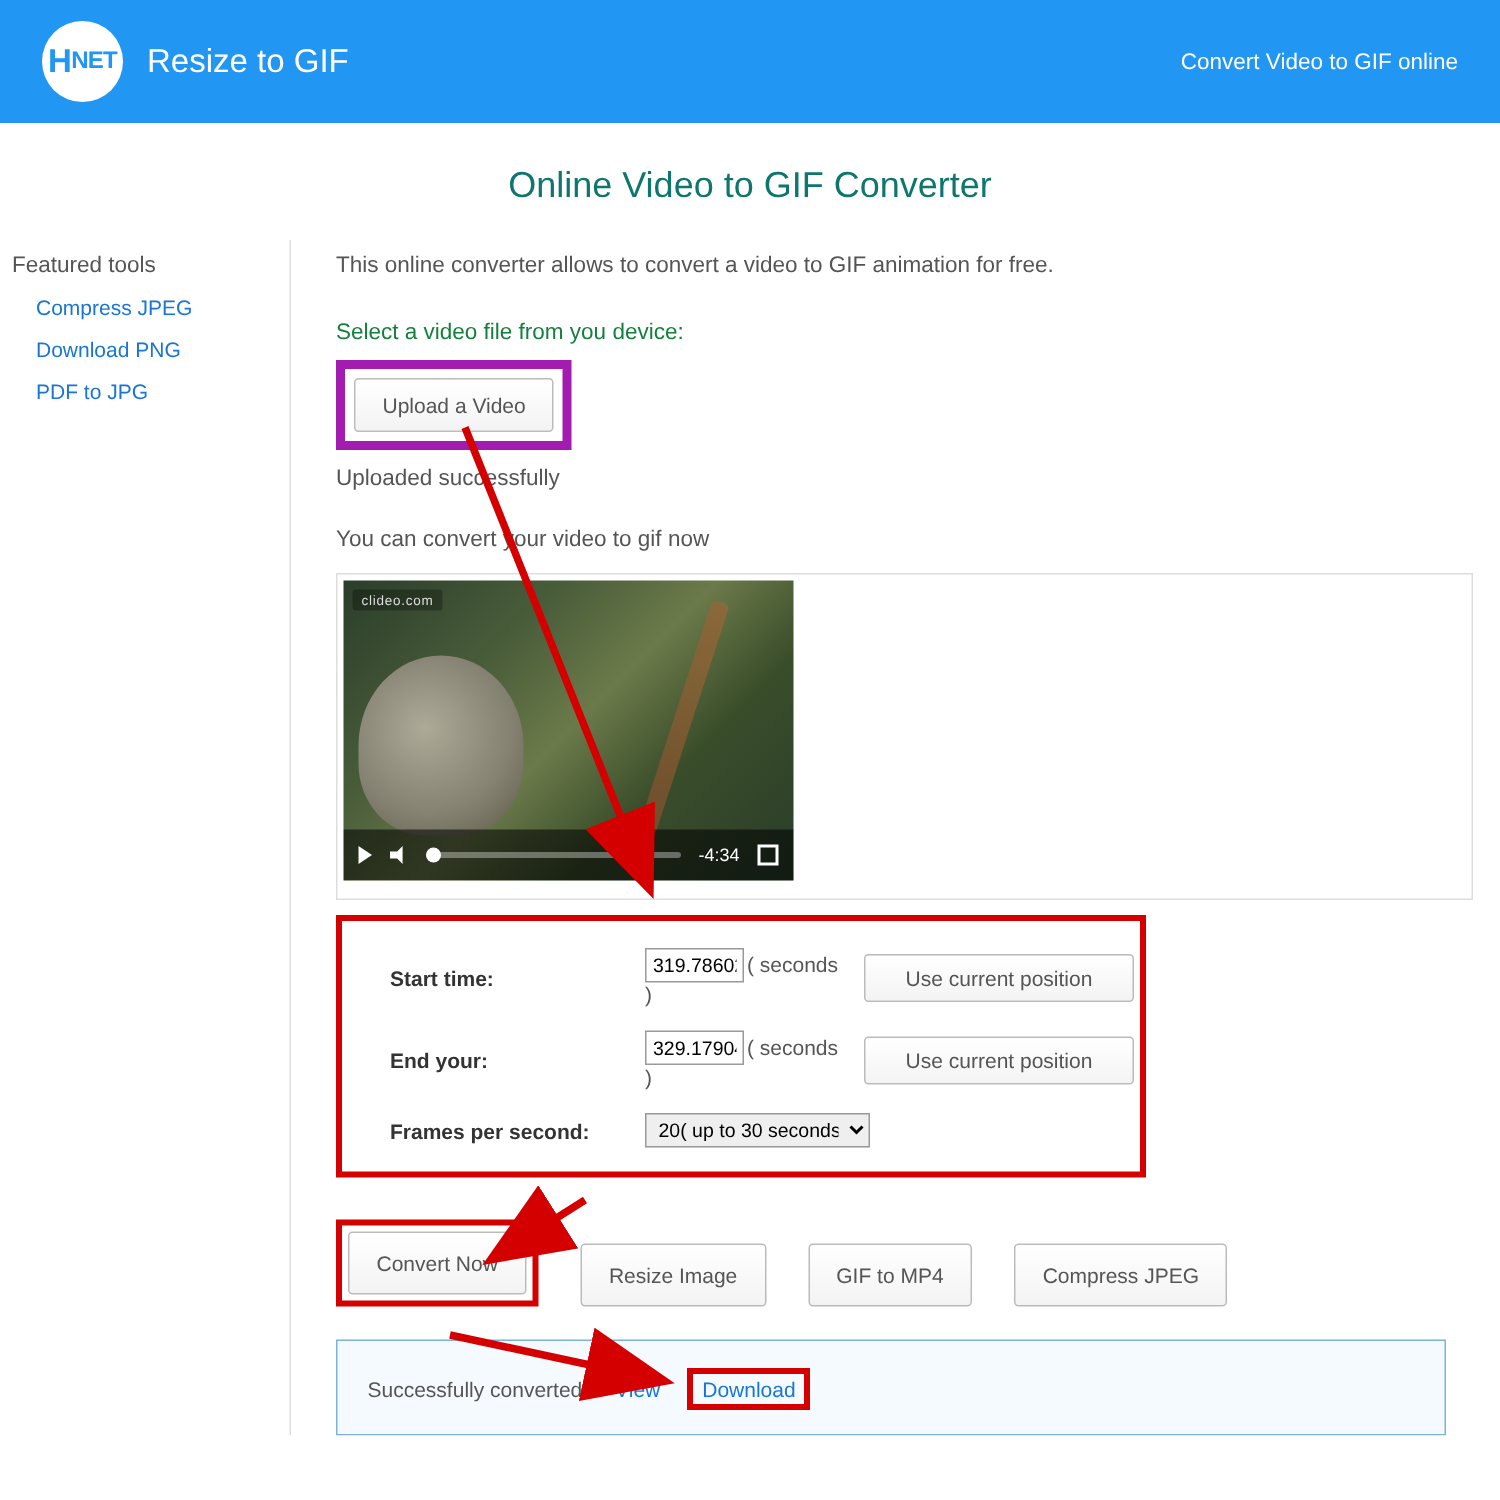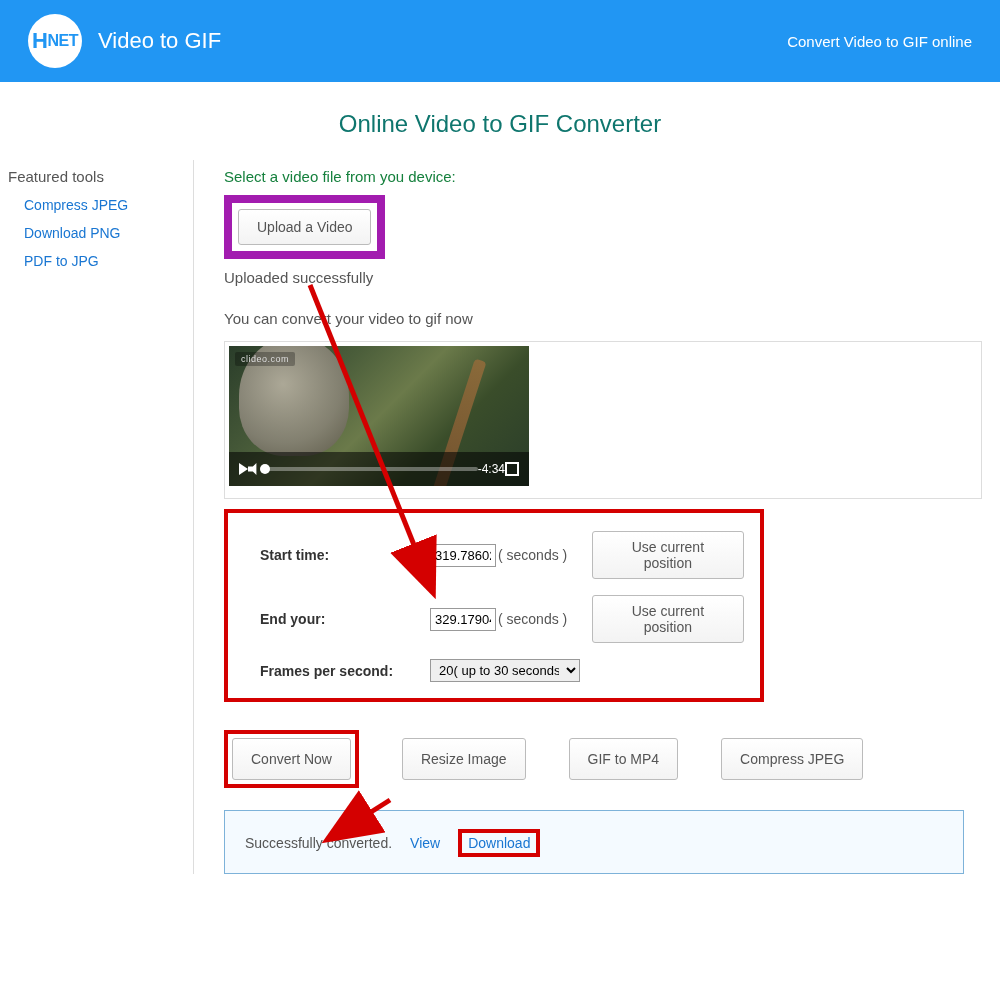--- a/index.html
+++ b/index.html
@@ -11,46 +11,46 @@
   .site-title { font-size: 22px; font-weight: 400; }
   .header-right { font-size: 15px; }
   .page-title { text-align: center; font-size: 24px; font-weight: 400; color: #0f766e; margin: 28px 0 22px; }
   .layout { display: flex; padding: 0 8px; }
   .sidebar { width: 186px; border-right: 1px solid #ddd; padding: 8px 10px 0 0; }
   .sidebar h3 { font-size: 15px; font-weight: 400; color: #555; margin-bottom: 12px; }
   .sidebar a { display: block; color: #1976d2; text-decoration: none; font-size: 14px; margin: 0 0 12px 16px; }
   .main { flex: 1; padding: 8px 10px 0 30px; }
   .intro { font-size: 15px; color: #555; margin-bottom: 28px; }
   .select-label { font-size: 15px; color: #15803d; margin-bottom: 10px; }
-  .upload-wrap { border: 8px solid #a21caf; padding: 6px; display: inline-block; margin-bottom: 0; }
+  .upload-wrap { border: 6px solid #a21caf; padding: 6px; display: inline-block; margin-bottom: 0; }
   .btn { background: linear-gradient(#fff,#f3f3f3); border: 1px solid #bbb; border-radius: 3px; padding: 9px 18px; font-size: 14px; color: #555; cursor: pointer; }
   .btn-sm { padding: 7px 14px; }
   .status-ok { font-size: 15px; color: #555; margin: 10px 0 24px; }
   .convert-label { font-size: 15px; color: #555; margin-bottom: 14px; }
   .video-box { border: 1px solid #ddd; padding: 4px 4px 12px 4px; margin-bottom: 10px; }
-  .video-player { width: 300px; height: 140px; background: linear-gradient(135deg,#2a3d2a 0%,#4a5d3a 30%,#6b7a4a 50%,#3a4d2a 70%,#2a3d2a 100%); position: relative; overflow: hidden; padding-left: 44px; }
+  .video-player { width: 300px; height: 200px; background: linear-gradient(135deg,#2a3d2a 0%,#4a5d3a 30%,#6b7a4a 50%,#3a4d2a 70%,#2a3d2a 100%); position: relative; overflow: hidden; padding-left: 44px; }
   .bunny { position:absolute; left:10px; bottom:30px; width:110px; height:120px; background: radial-gradient(circle at 40% 40%, #bfb7a8 0%, #8a8478 60%, #5a5448 100%); border-radius: 50% 50% 40% 40%; opacity:0.85;}
   .stick { position:absolute; right:70px; top:10px; width:12px; height:180px; background: linear-gradient(#8a6a3a,#6a4a2a); transform: rotate(18deg); border-radius:4px;}
   .watermark { position:absolute; top:6px; left:6px; background: rgba(0,0,0,0.28); color:#ddd; font-size:9px; padding:2px 6px; border-radius:2px; letter-spacing:0.5px;}
-  .controls { position: absolute; bottom: 0; left: 0; right: 0; height: 34px; background: rgba(0,0,0,0.55); display: flex; align-items: center; padding: 0 10px; color: #fff; font-size: 12px; }
+  .controls { position: absolute; bottom: 0; left: 0; right: 0; height: 34px; background: rgba(0,0,0,0.55); display: flex; align-items: center; padding: 0 10px; gap: 12px; color: #fff; font-size: 12px; }
   .play-icon { width:0; height:0; border-left:9px solid #fff; border-top:6px solid transparent; border-bottom:6px solid transparent; }
   .vol-icon { width:12px; height:12px; background:#fff; clip-path: polygon(0 30%, 40% 30%, 70% 0, 70% 100%, 40% 70%, 0 70%); position:relative;}
   .progress { flex:1; height:4px; background: rgba(255,255,255,0.35); border-radius:2px; position:relative;}
   .progress .dot{ position:absolute; left:0; top:-3px; width:10px; height:10px; background:#fff; border-radius:50%;}
   .fs-icon { width:14px; height:14px; border:2px solid #fff; position:relative;}
   .params-box { border: 4px solid #d40000; padding: 10px 14px 8px; margin-top: 6px; width: 540px; }
   .params-box table { width:100%; border-collapse: collapse; margin-left: 14px; }
   .params-box td { padding: 8px 4px; vertical-align: middle; font-size:14px; }
   .params-box .lab { font-weight: 600; color:#333; width: 170px; }
   .params-box input[type=text] { width: 66px; padding: 3px 4px; border:1px solid #999; font-size:13px; }
   .params-box .unit { color:#555; padding-left:2px;}
   .params-box select { padding:2px 4px; border:1px solid #999; font-size:13px; width:150px;}
   .params-box .btncell { text-align:left; padding-left:10px;}
-  .params-box .btncell button { width:152px; }
-  .action-row { margin-top: 28px; display:flex; gap:43px; align-items:center; }
+  .params-box .btncell button { width:180px; }
+  .action-row { margin-top: 28px; display:flex; gap:28px; align-items:flex-end; }
   .convert-wrap { border:4px solid #d40000; padding:4px; display:inline-block;}
   .action-row .btn { padding: 12px 18px; }
   .result-box { border:1px solid #7db2d9; background:#f4faff; padding: 18px 20px 16px; margin-top: 22px; width: 740px;}
   .result-line1 { color:#555; font-size:14px; display:flex; align-items:center; gap:18px;}
   .result-line1 a { color:#1976d2; text-decoration:none;}
   .download-wrap { border:4px solid #d40000; padding:2px 6px; display:inline-block;}
 
   
   svg.overlay { position:absolute; left:0; top:0; pointer-events:none; }
   .page-wrap { position: relative; }
@@ -59,36 +59,37 @@
 <body>
 
 <div class="page-wrap">
 
 <div class="header">
   <div class="header-left">
     <div class="logo">
           <span class="h">H</span>
           <span>NET</span>
         </div>
-    <div class="site-title">Video to GIF</div>
+    <div class="site-title">Resize to GIF</div>
   </div>
   <div class="header-right">Convert Video to GIF online</div>
 </div>
 
 <h1 class="page-title">Online Video to GIF Converter</h1>
 
 <div class="layout">
   <div class="sidebar">
     <h3>Featured tools</h3>
     <a href="#">Compress JPEG</a>
     <a href="#">Download PNG</a>
     <a href="#">PDF to JPG</a>
   </div>
 
   <div class="main">
+    <p class="intro">This online converter allows to convert a video to GIF animation for free.</p>
     <p class="select-label">Select a video file from you device:</p>
     <div class="upload-wrap">
       <button class="btn">Upload a Video</button>
     </div>
     <p class="status-ok">Uploaded successfully</p>
     <p class="convert-label">You can convert your video to gif now</p>
 
     <div class="video-box">
       <div class="video-player">
         <div class="bunny"></div>

